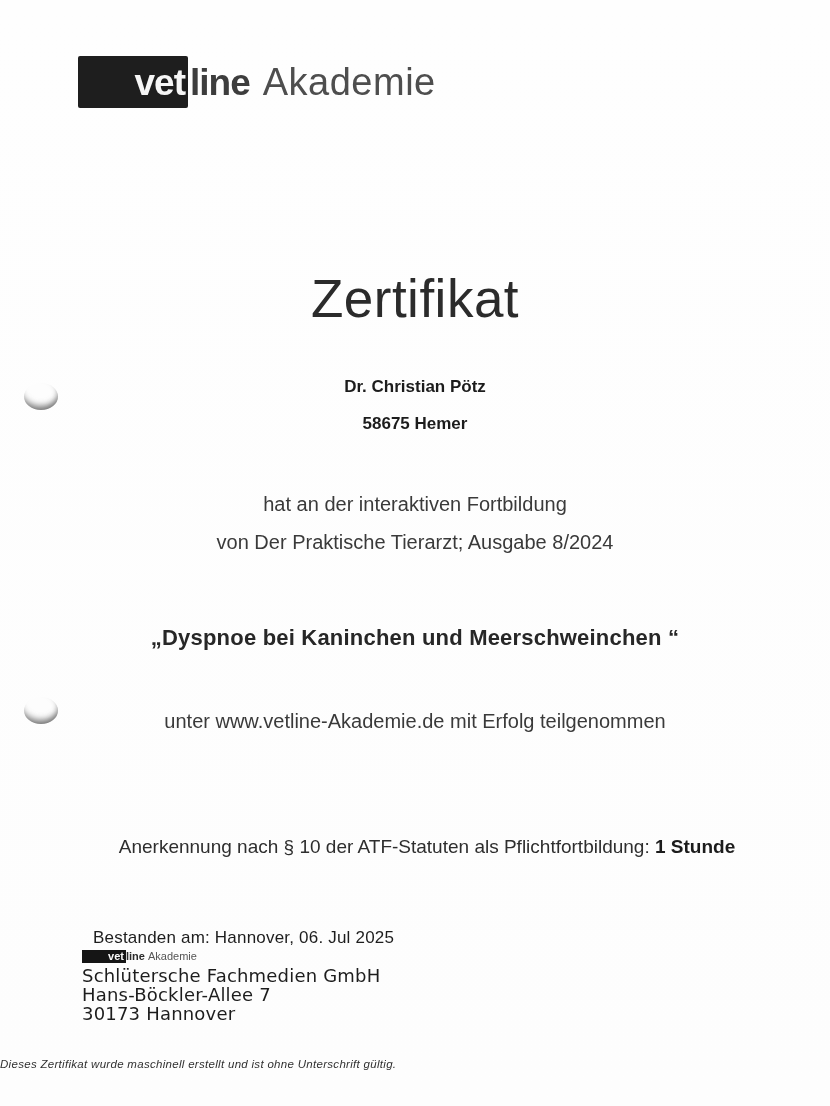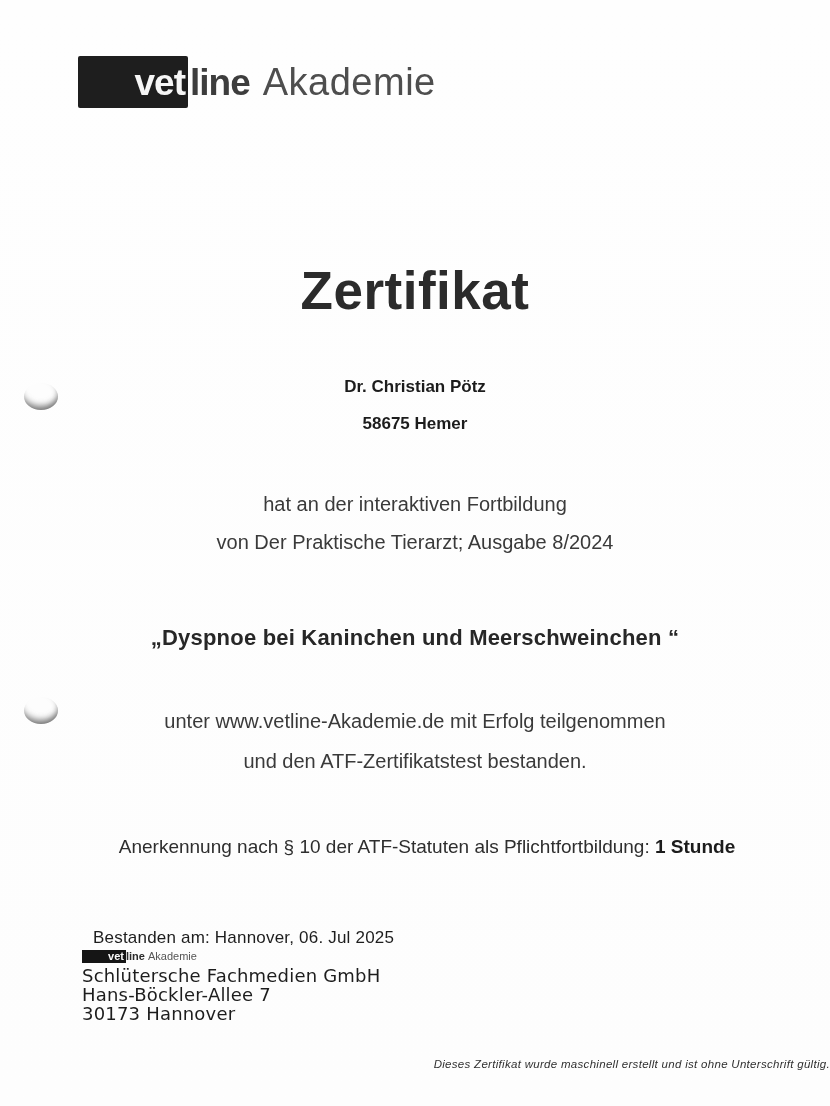--- a/index.html
+++ b/index.html
@@ -55,22 +55,22 @@
   }
   .journal-logo {
     position: absolute; top: 47px; left: 487px;
     font-weight: bold; font-size: 33px; line-height: 37px;
     color: #1b1b1d; letter-spacing: -0.5px;
   }
 
   
   .centered { position: absolute; left: 0; right: 0; text-align: center; }
   .title {
-    top: 260px; margin: 0;
-    font-size: 53px; font-weight: 700; color: #2b2b2b;
+    top: 260px; margin: 8px;
+    font-size: 53px; font-weight: 400; color: #2b2b2b;
     letter-spacing: 0.5px;
   }
   .recipient-name { top: 377px; font-size: 17px; font-weight: bold; color: #1c1c1c; }
   .recipient-location { top: 414px; font-size: 17px; font-weight: bold; color: #1c1c1c; }
   .intro-1 { top: 493px; font-size: 20px; color: #3a3a3a; }
   .intro-2 { top: 531px; font-size: 20px; color: #3a3a3a; }
   .course-title {
     top: 625px; font-size: 22px; font-weight: 600; color: #272727;
     letter-spacing: 0.2px;
   }
@@ -99,21 +99,21 @@
   .mini-logo .akademie { color: #555; font-weight: normal; font-size: 11px; line-height: 1; margin-left: 3px; }
   .address {
     margin-top: 3px;
     font-family: "DejaVu Sans", sans-serif;
     font-size: 18px; line-height: 19px; color: #1d1d1d;
     letter-spacing: 0.2px;
   }
 
   .disclaimer {
     position: absolute; left: 0; right: 0; top: 1058px;
-    text-align: right;
+    text-align: left;
     font-size: 11.5px; font-style: italic; color: #303030;
     letter-spacing: 0.3px;
   }
 </style>
 </head>
 <body>
 
 <div class="page">
 
   <div class="punch punch-1"></div>
@@ -132,21 +132,20 @@
 
   <div class="centered recipient-name">Dr. Christian Pötz</div>
   <div class="centered recipient-location">58675 Hemer</div>
 
   <div class="centered intro-1">hat an der interaktiven Fortbildung</div>
   <div class="centered intro-2">von Der Praktische Tierarzt; Ausgabe 8/2024</div>
 
   <div class="centered course-title">„Dyspnoe bei Kaninchen und Meerschweinchen “</div>
 
   <div class="centered completion-1">unter www.vetline-Akademie.de mit Erfolg teilgenommen</div>
-  <div class="centered completion-2">und den ATF-Zertifikatstest bestanden.</div>
 
   <div class="centered recognition">
     <span>Anerkennung nach § 10 der ATF-Statuten als Pflichtfortbildung:</span>
     <span class="bold">1 Stunde</span>
   </div>
 
   <div class="footer-block">
     <div class="passed-line">Bestanden am: Hannover, 06. Jul 2025</div>
     <div class="mini-logo">
       <span class="mini-vet-box">

